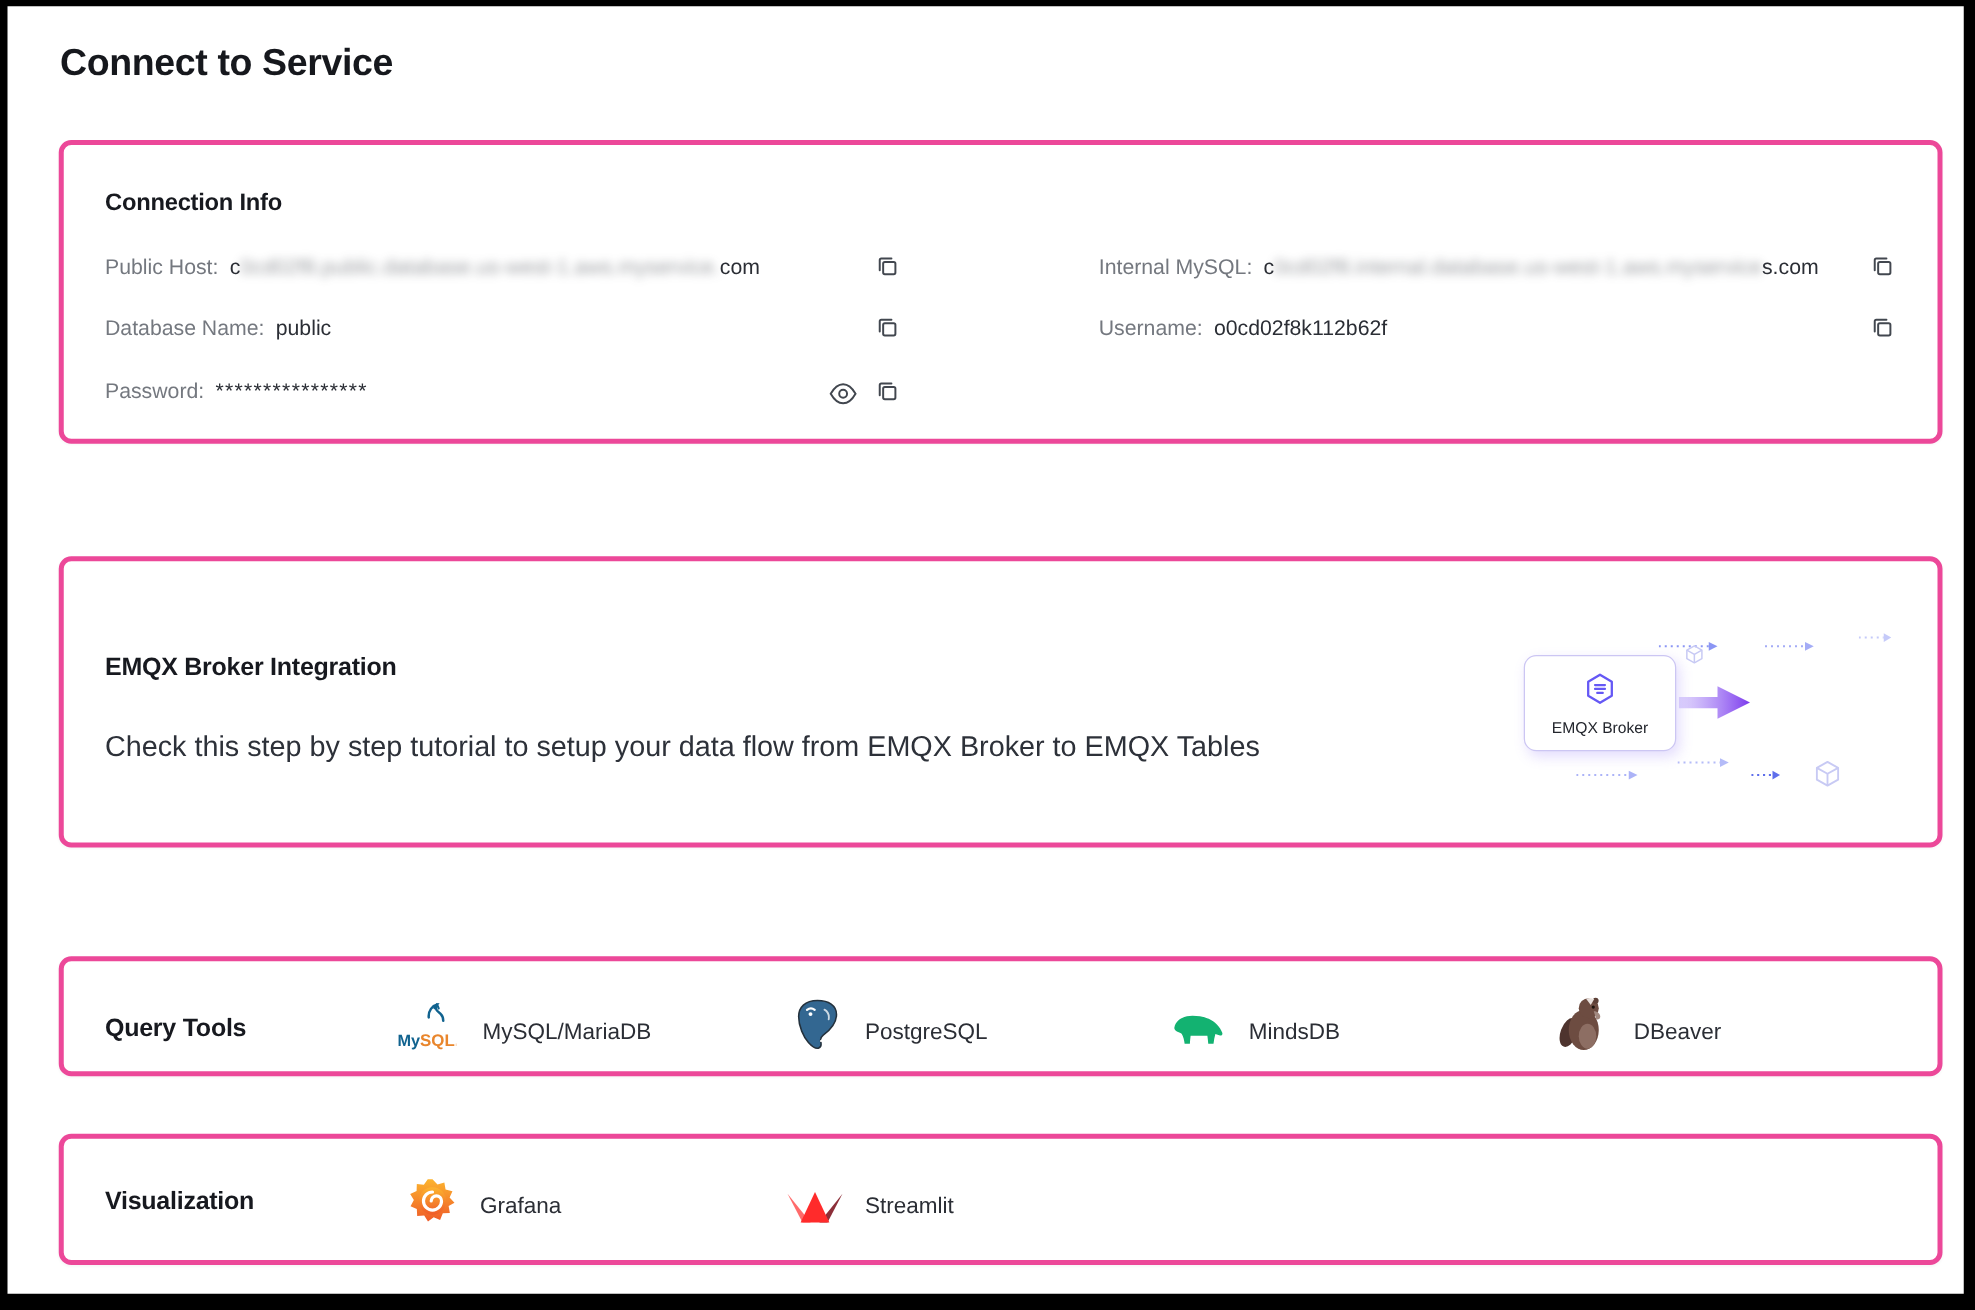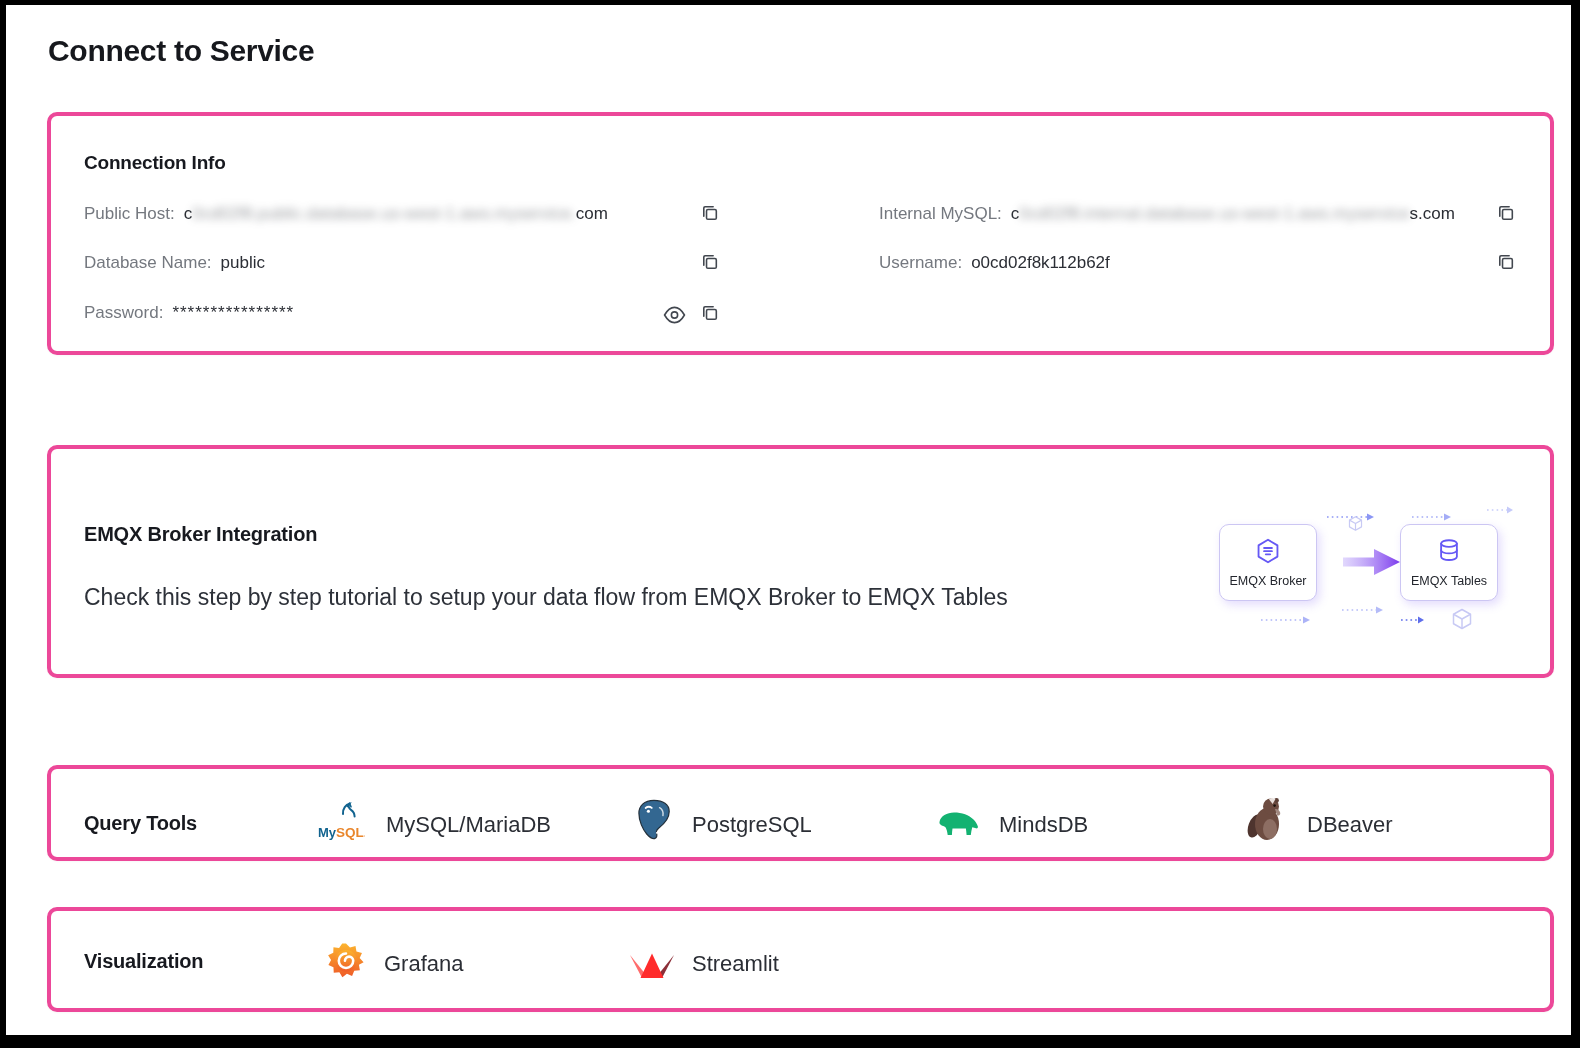--- a/index.html
+++ b/index.html
@@ -45,35 +45,35 @@
     background:none;border:none;cursor:pointer;line-height:0;
   }
   
   .card-emqx{top:445px;height:233px;}
   .card-emqx h2{top:74px;}
   .emqx-desc{
     position:absolute;left:33px;top:136px;margin:0;
     font-size:23px;color:#2d3139;line-height:24px;
   }
   .dg-box{
-    position:absolute;width:98px;height:77px;
+    position:absolute;width:122px;height:77px;
     background:#fff;border:1px solid #ccc6f3;border-radius:10px;
     box-shadow:3px 4px 10px rgba(130,100,246,0.22);
     display:flex;flex-direction:column;align-items:center;justify-content:center;
     gap:5px;box-sizing:border-box;z-index:2;
   }
   .dg-box .dg-label{font-size:12.5px;color:#23262d;font-weight:500;}
   .dg-abs{position:absolute;line-height:0;}
   
   .card-query{top:765px;height:96px;}
   .card-query h2{top:43px;}
   .card-viz{top:907px;height:105px;}
   .card-viz h2{top:39px;}
   .tool-label{
-    position:absolute;font-size:22px;color:#2b2e35;line-height:24px;white-space:nowrap;
+    position:absolute;font-size:18px;color:#2b2e35;line-height:24px;white-space:nowrap;
   }
   .tool-icon{position:absolute;line-height:0;}
   .tool-hit{position:absolute;background:transparent;}
 </style>
 </head>
 <body>
 
 <div class="page">
 
   <h1 class="page-title">Connect to Service</h1>
@@ -159,30 +159,20 @@
         <svg width="28" height="28" viewBox="0 0 32 32" fill="none" stroke="#6558F5" stroke-width="2.1" stroke-linejoin="round" stroke-linecap="round">
           <path d="M16 3.2 L26.8 9.6 V22.4 L16 28.8 L5.2 22.4 V9.6 Z"></path>
           <line x1="11.5" y1="12.6" x2="20.5" y2="12.6"></line>
           <line x1="11.5" y1="16.2" x2="20.5" y2="16.2"></line>
           <line x1="13.5" y1="19.8" x2="18.5" y2="19.8"></line>
         </svg>
       </span>
       <span class="dg-label">EMQX Broker</span>
     </div>
 
-    <div class="dg-box" style="left:1349px;top:75px">
-      <span>
-        <svg width="28" height="28" viewBox="0 0 32 32" fill="none" stroke="#6558F5" stroke-width="2.1" stroke-linecap="round">
-          <ellipse cx="16" cy="7.5" rx="9" ry="3.8"></ellipse>
-          <path d="M7 7.5 V15 C7 17.1 11 18.8 16 18.8 S25 17.1 25 15 V7.5"></path>
-          <path d="M7 15 V22.5 C7 24.6 11 26.3 16 26.3 S25 24.6 25 22.5 V15"></path>
-        </svg>
-      </span>
-      <span class="dg-label">EMQX Tables</span>
-    </div>
 
     <span class="dg-abs" style="left:1292px;top:96px">
       <svg width="58" height="34" viewBox="0 0 58 34">
         <defs>
           <linearGradient id="agrad" x1="0" y1="0" x2="1" y2="0">
             <stop offset="0" stop-color="#c9b8fb" stop-opacity="0.55"></stop>
             <stop offset="1" stop-color="#7c3aed"></stop>
           </linearGradient>
         </defs>
         <path d="M0 12.5 H31 V4 L57 17 L31 30 V21.5 H0 Z" fill="url(#agrad)"></path>

